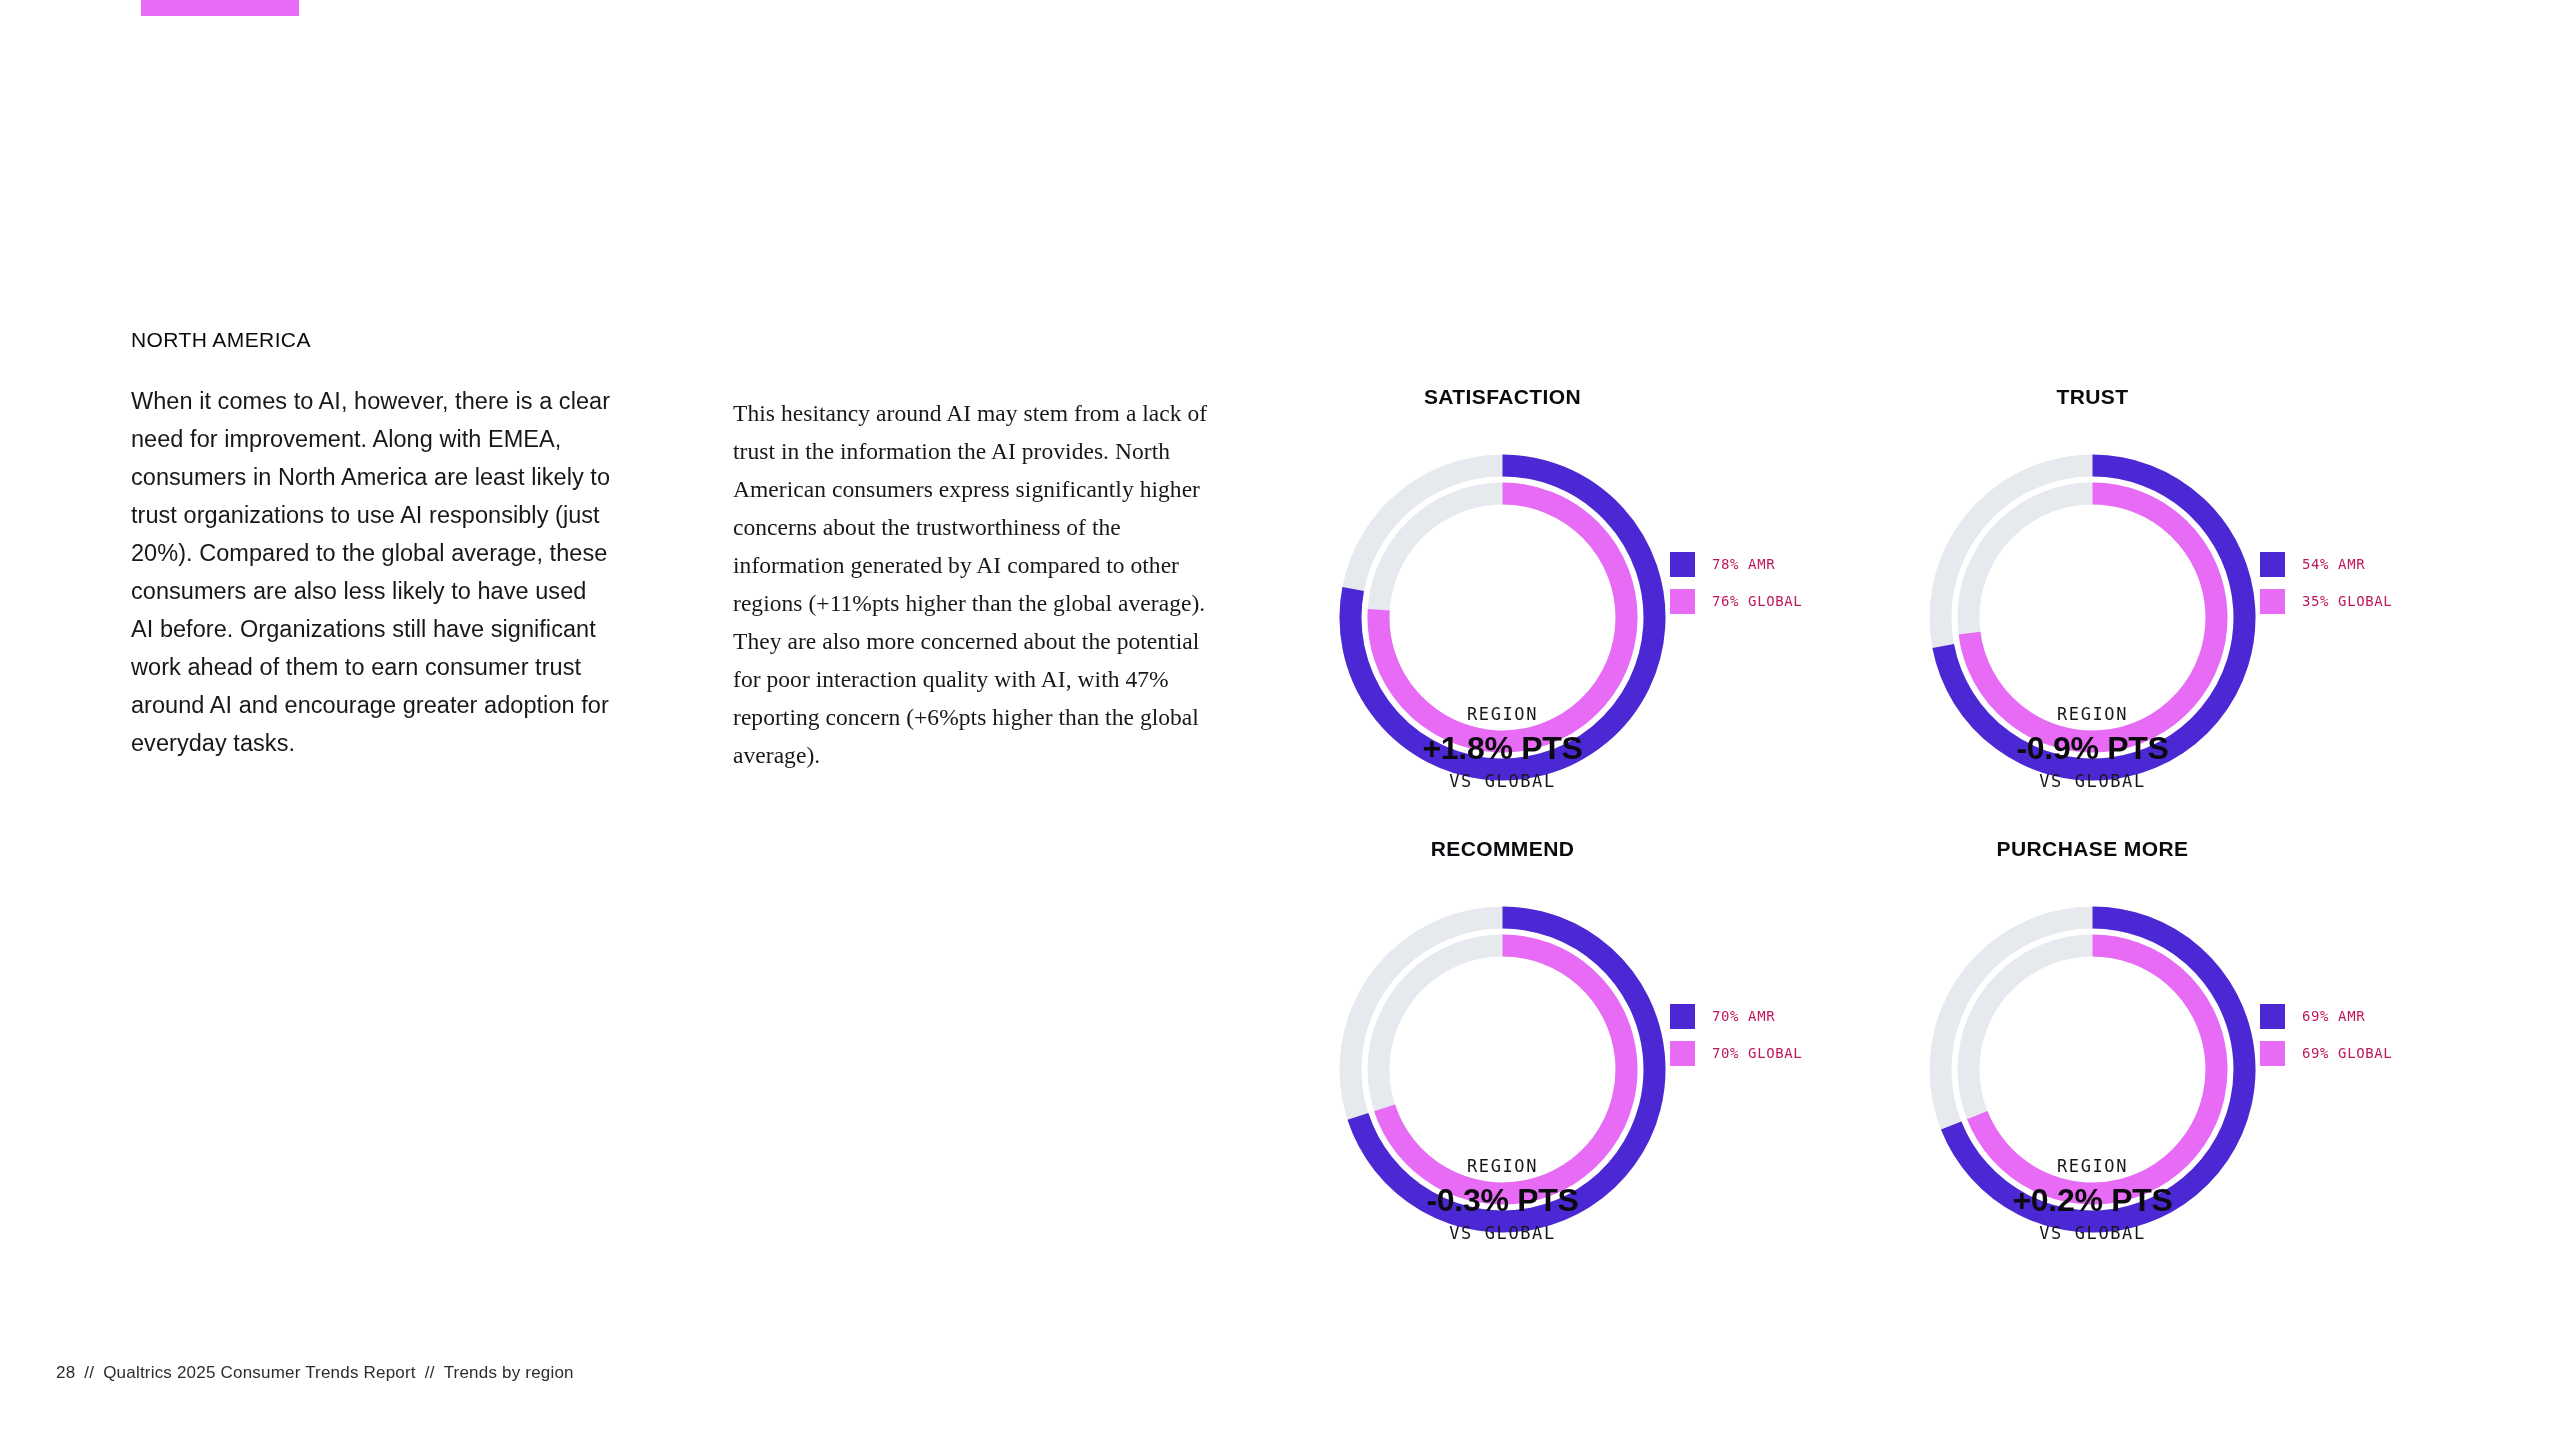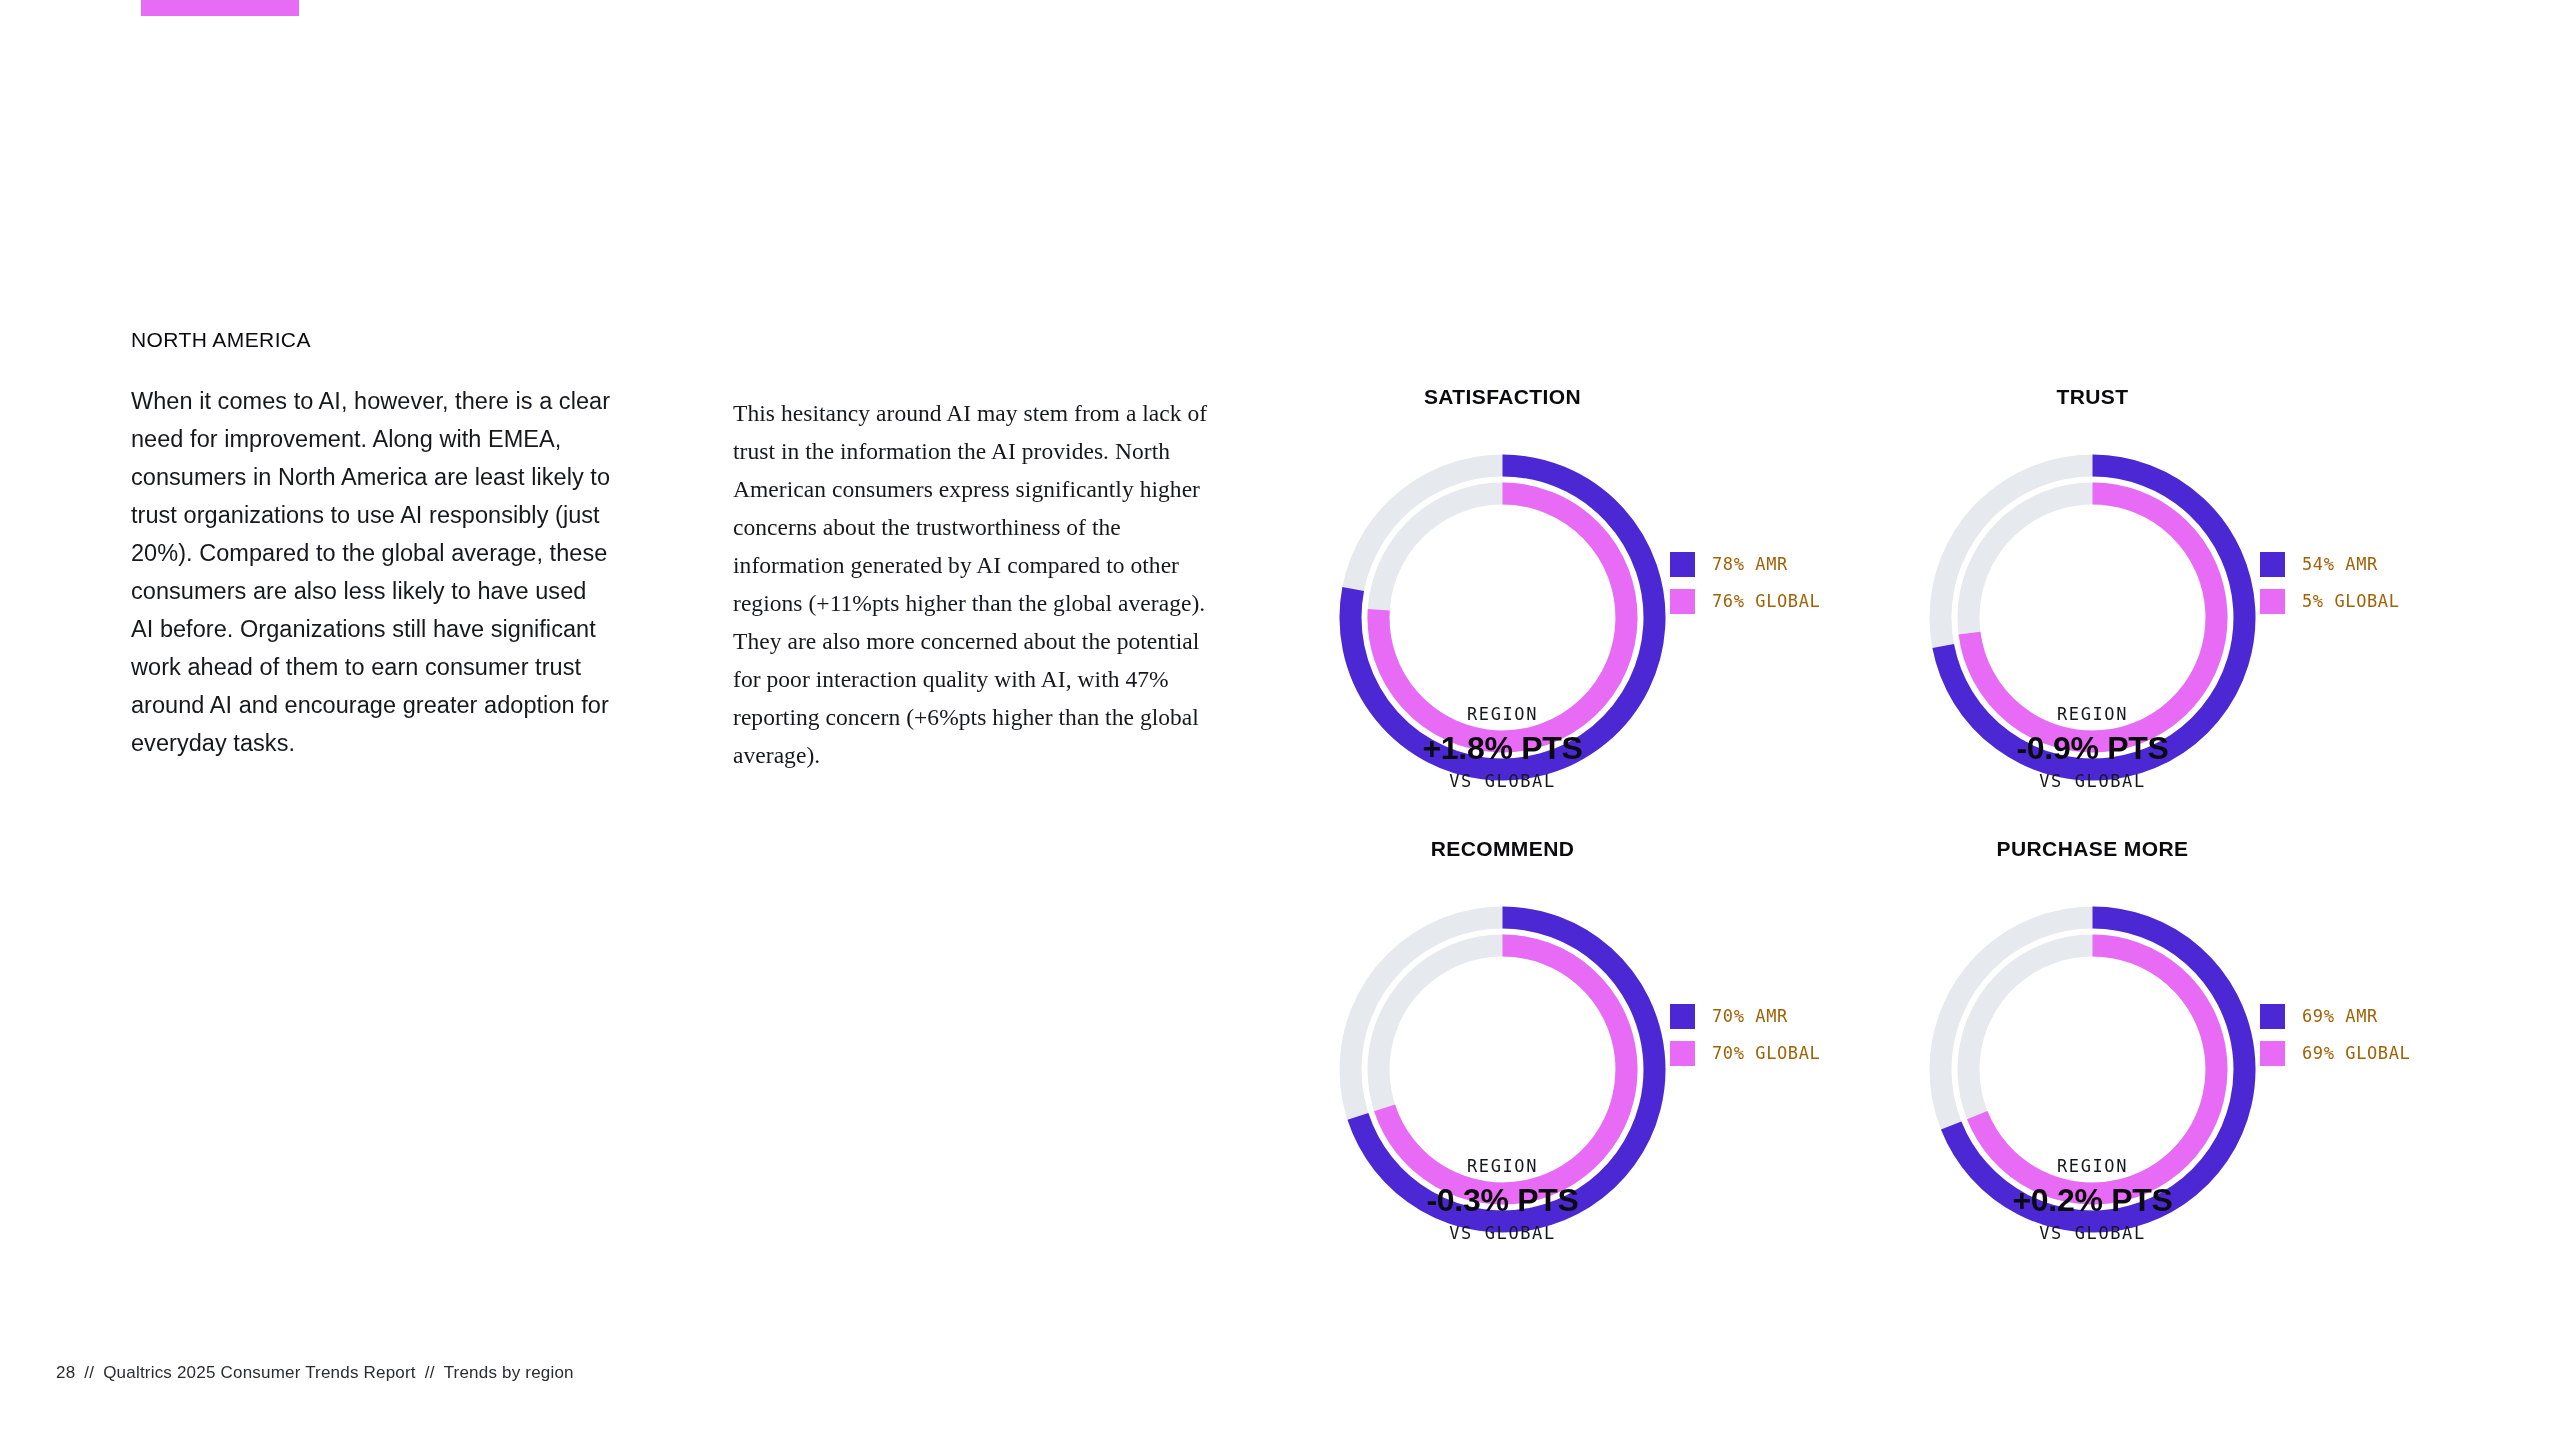--- a/index.html
+++ b/index.html
@@ -79,21 +79,21 @@
   }
   .legend-row {
     display: flex; align-items: center; height: 30px; margin-bottom: 7px;
   }
   .legend-row:last-child { margin-bottom: 0; }
   .swatch {
     width: 25px; height: 25px; flex: 0 0 25px; margin-right: 17px;
   }
   .legend-label {
     font-family: "DejaVu Sans Mono", monospace;
-    font-size: 17px; letter-spacing: 0.6px; color: #a16207;
+    font-size: 14px; letter-spacing: 0.6px; color: #be185d;
     white-space: nowrap;
   }
 
   
   .footer {
     position: absolute; left: 56px; top: 1363px;
     font-size: 17px; color: #2B2C31; letter-spacing: 0.2px;
     display: flex; align-items: center;
   }
   .footer .sep { margin: 0 9px; color: #2B2C31; }
@@ -159,21 +159,21 @@
           <div class="dc-bottom">VS GLOBAL</div>
         </div>
       </div>
       <div class="legend">
         <div class="legend-row">
           <span class="swatch" style="background: rgb(75, 40, 212);"></span>
           <span class="legend-label">54% AMR</span>
         </div>
         <div class="legend-row">
           <span class="swatch" style="background: rgb(232, 107, 245);"></span>
-          <span class="legend-label">5% GLOBAL</span>
+          <span class="legend-label">35% GLOBAL</span>
         </div>
       </div>
     </div>
 
     <div class="chart-cell r1 c0">
       <div class="chart-title">RECOMMEND</div>
       <div class="donut-wrap">
           <svg viewBox="0 0 345 345" width="345" height="345">
             <circle cx="172.5" cy="172.5" r="152" fill="none" stroke="#E6EAEE" stroke-width="22"></circle>
             <path d="M 172.5 20.5 A 152 152 0 1 1 27.939409523136675 219.47058314499208" fill="none" stroke="#4B28D4" stroke-width="22" stroke-linecap="butt"></path>

